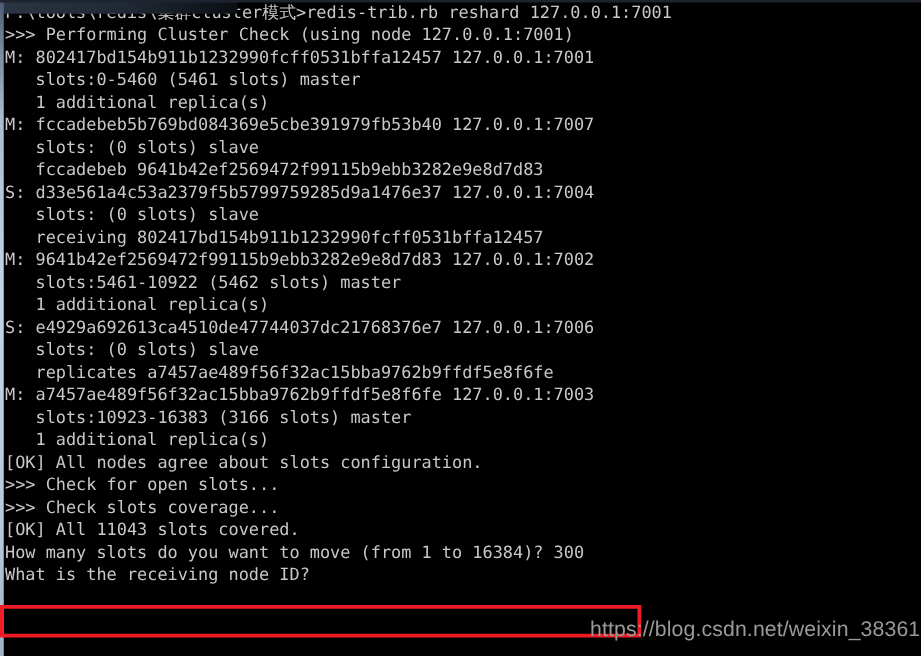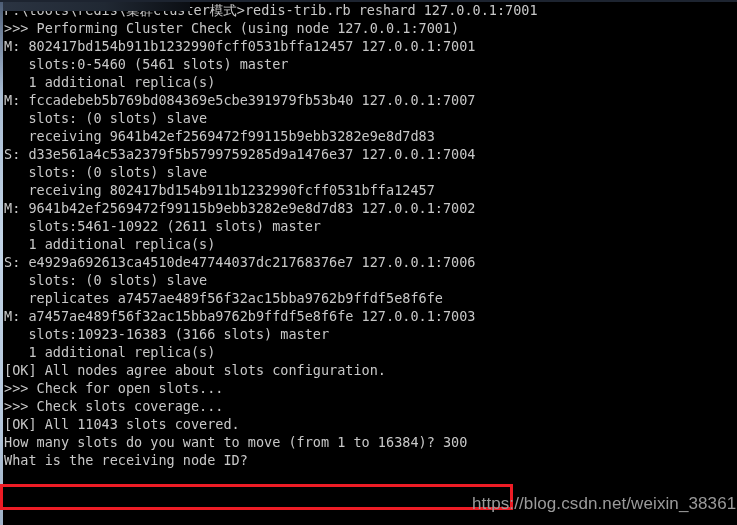--- a/index.html
+++ b/index.html
@@ -97,26 +97,26 @@
   <div id="win-left-border"></div>
 
   <div id="console">
     <span class="line">F:\tools\redis\集群cluster模式&gt;redis-trib.rb reshard 127.0.0.1:7001</span>
     <span class="line">&gt;&gt;&gt; Performing Cluster Check (using node 127.0.0.1:7001)</span>
     <span class="line">M: 802417bd154b911b1232990fcff0531bffa12457 127.0.0.1:7001</span>
     <span class="line">   slots:0-5460 (5461 slots) master</span>
     <span class="line">   1 additional replica(s)</span>
     <span class="line">M: fccadebeb5b769bd084369e5cbe391979fb53b40 127.0.0.1:7007</span>
     <span class="line">   slots: (0 slots) slave</span>
-    <span class="line">   receiving 9641b42ef2569472f99115b9ebb3282e9e8d7d83</span>
+    <span class="line">   fccadebeb 9641b42ef2569472f99115b9ebb3282e9e8d7d83</span>
     <span class="line">S: d33e561a4c53a2379f5b5799759285d9a1476e37 127.0.0.1:7004</span>
     <span class="line">   slots: (0 slots) slave</span>
     <span class="line">   receiving 802417bd154b911b1232990fcff0531bffa12457</span>
     <span class="line">M: 9641b42ef2569472f99115b9ebb3282e9e8d7d83 127.0.0.1:7002</span>
-    <span class="line">   slots:5461-10922 (2611 slots) master</span>
+    <span class="line">   slots:5461-10922 (5462 slots) master</span>
     <span class="line">   1 additional replica(s)</span>
     <span class="line">S: e4929a692613ca4510de47744037dc21768376e7 127.0.0.1:7006</span>
     <span class="line">   slots: (0 slots) slave</span>
     <span class="line">   replicates a7457ae489f56f32ac15bba9762b9ffdf5e8f6fe</span>
     <span class="line">M: a7457ae489f56f32ac15bba9762b9ffdf5e8f6fe 127.0.0.1:7003</span>
     <span class="line">   slots:10923-16383 (3166 slots) master</span>
     <span class="line">   1 additional replica(s)</span>
     <span class="line">[OK] All nodes agree about slots configuration.</span>
     <span class="line">&gt;&gt;&gt; Check for open slots...</span>
     <span class="line">&gt;&gt;&gt; Check slots coverage...</span>

